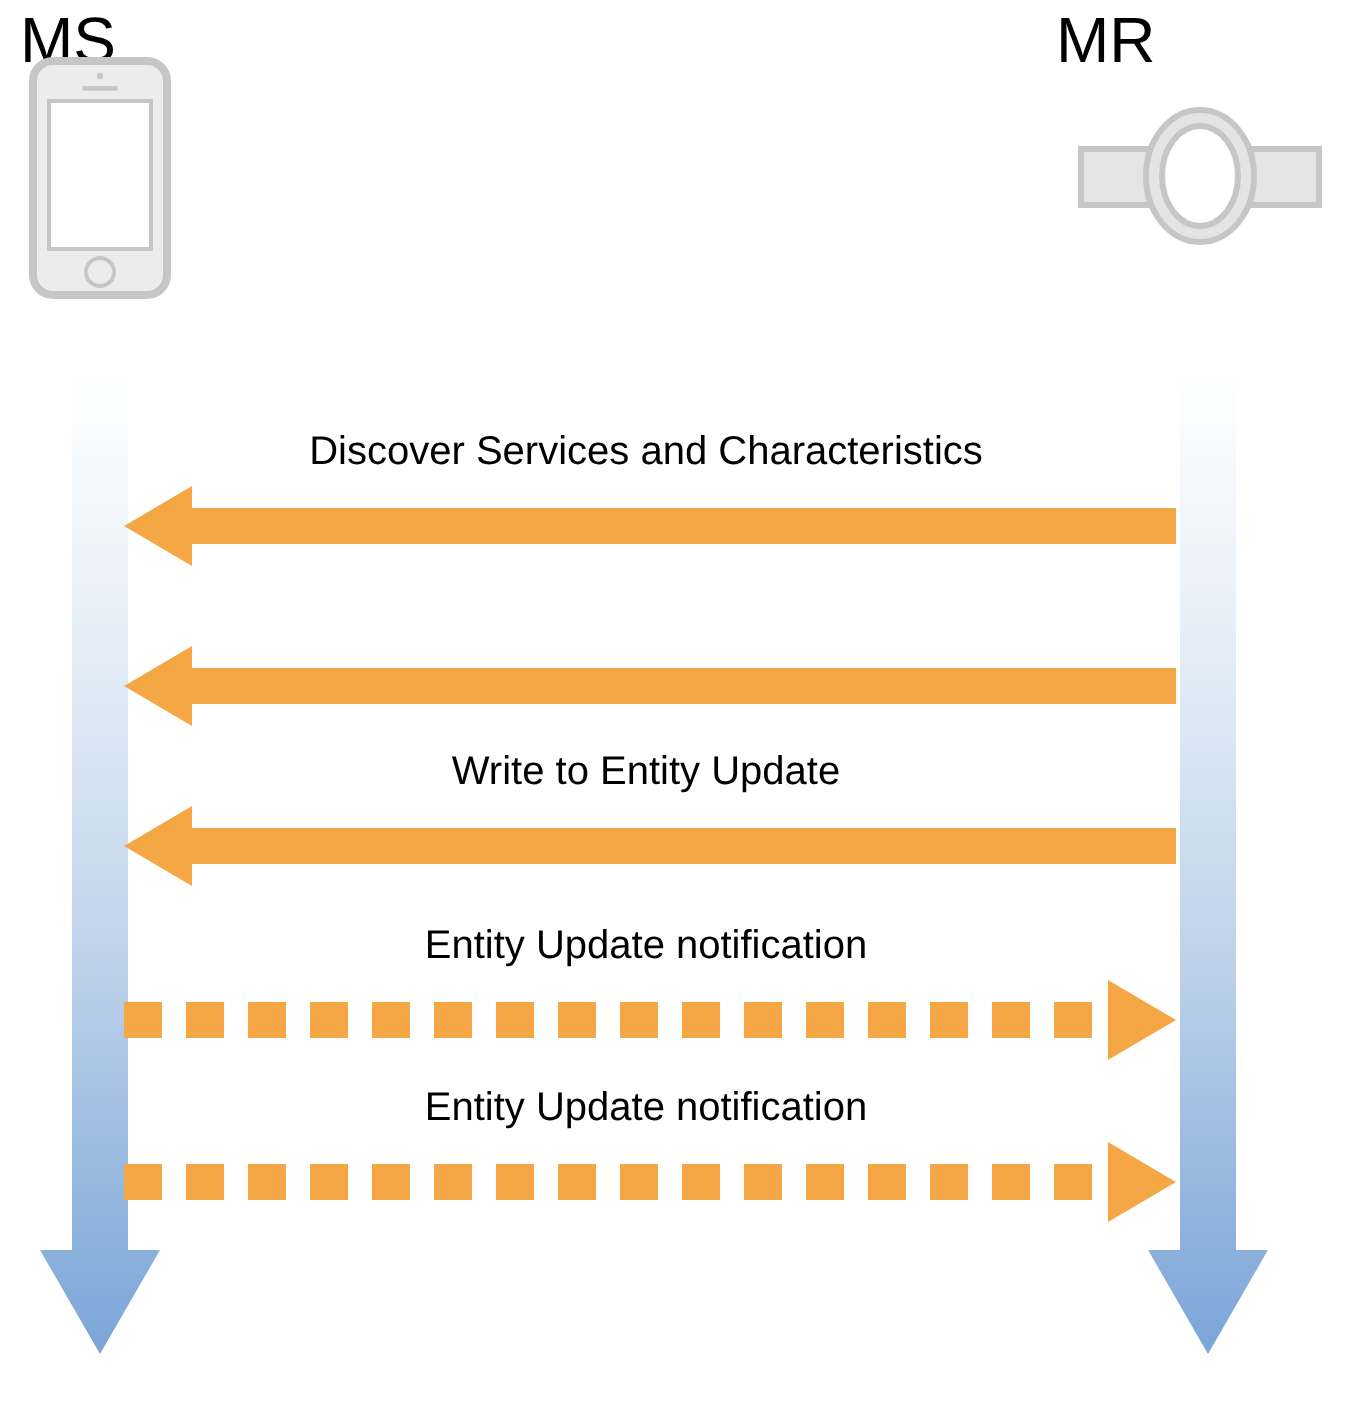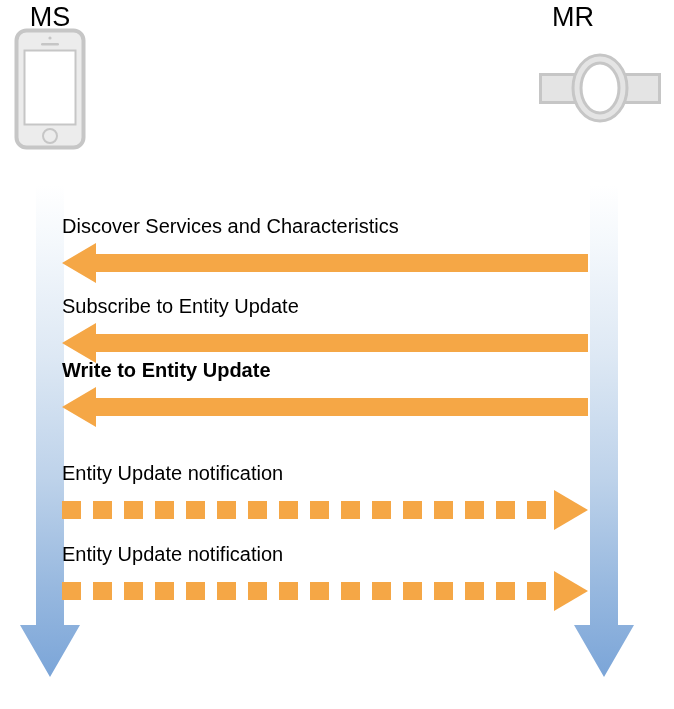--- a/index.html
+++ b/index.html
@@ -14,26 +14,26 @@
     position: relative;
     width: 674px;
     height: 709px;
     background: #ffffff;
     overflow: hidden;
   }
 
   
   .actor-label {
     position: absolute;
-    font-size: 27px;
+    font-size: 32px;
     font-weight: 400;
     color: #000000;
     letter-spacing: 0px;
     white-space: nowrap;
-    text-align: center;
+    text-align: left;
   }
   #actor-ms-label { left: 10px;  top: 2px;  width: 80px; }
   #actor-mr-label { left: 528px; top: 2px;  width: 90px; }
 
   .actor-icon {
     position: absolute;
   }
   #actor-ms-icon { left: 14px;  top: 28px; width: 72px; height: 122px; }
   #actor-mr-icon { left: 536px; top: 52px; width: 128px; height: 72px; }
 
@@ -49,36 +49,36 @@
     position: absolute;
     left: 0;
     width: 674px;
     height: 80px;
   }
   .message-label {
     position: absolute;
     left: 62px;
     top: 0px;
     width: 522px;
-    text-align: left;
+    text-align: center;
     font-size: 20px;
     color: #000000;
     white-space: nowrap;
   }
   .message-arrow {
     position: absolute;
     left: 55px;
     top: 28px;
     width: 540px;
     height: 40px;
   }
 
   #message-0 { top: 215px; }
   #message-1 { top: 295px; }
-  #message-2 { top: 359px; font-weight: bold; }
+  #message-2 { top: 375px; }
   #message-3 { top: 462px; }
   #message-4 { top: 543px; }
 </style>
 </head>
 <body>
 
 <div id="diagram">
 
   <div class="actor-label" id="actor-ms-label">MS</div>
 
@@ -148,21 +148,20 @@
   <div class="message" id="message-0">
     <div class="message-label">Discover Services and Characteristics</div>
     <div class="message-arrow">
       <svg viewBox="0 0 540 40" width="540" height="40" xmlns="http://www.w3.org/2000/svg">
         <polygon fill="#F5A746" points="7,20 41,0 41,11 533,11 533,29 41,29 41,40"></polygon>
       </svg>
     </div>
   </div>
 
   <div class="message" id="message-1">
-    <div class="message-label">Subscribe to Entity Update</div>
     <div class="message-arrow">
       <svg viewBox="0 0 540 40" width="540" height="40" xmlns="http://www.w3.org/2000/svg">
         <polygon fill="#F5A746" points="7,20 41,0 41,11 533,11 533,29 41,29 41,40"></polygon>
       </svg>
     </div>
   </div>
 
   <div class="message" id="message-2">
     <div class="message-label">Write to Entity Update</div>
     <div class="message-arrow">

